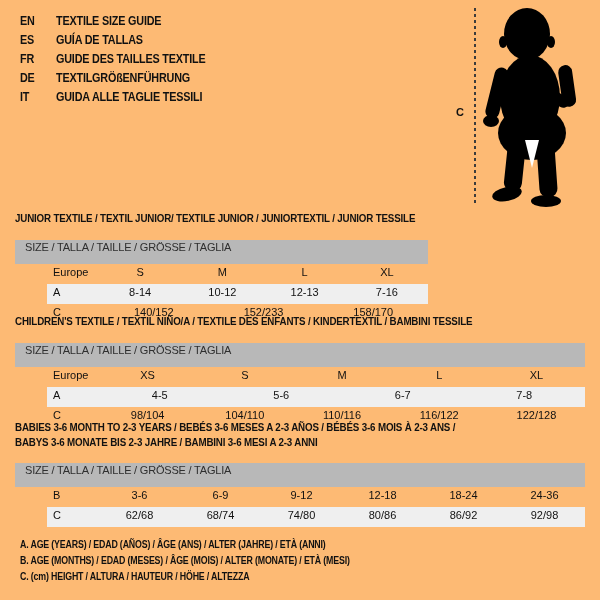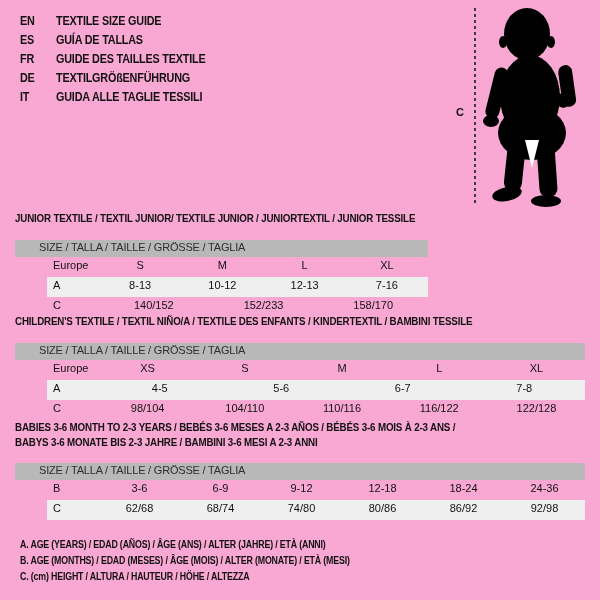--- a/index.html
+++ b/index.html
@@ -1,18 +1,18 @@
 <!DOCTYPE html>
 <html><head>
 <meta charset="utf-8">
 <style>
   * { margin:0; padding:0; box-sizing:border-box; }
   html,body { width:600px; height:600px; background:#ffffff;
     font-family:"Liberation Sans", sans-serif; color:#111; overflow:hidden; }
-  .canvas { position:relative; width:600px; height:600px; background:#f9a8d4; }
+  .canvas { position:relative; width:600px; height:600px; background:#fdba74; }
 
   
   .lang-block { position:absolute; left:20px; top:12px;
     transform:scaleX(0.9); transform-origin:left top; }
   .lang-row { display:flex; height:19px; line-height:19px;
     font-weight:bold; font-size:12px; letter-spacing:-0.2px; white-space:nowrap; }
   .lang-code { width:40px; }
 
   
   .dash-line { position:absolute; left:474px; top:8px; width:2px; height:198px;
@@ -21,22 +21,22 @@
     font-size:11px; }
   .silhouette { position:absolute; left:482px; top:5px; }
 
   
   .sec-title { position:absolute; left:15px; font-weight:bold; font-size:11.5px;
     letter-spacing:-0.2px; white-space:nowrap; line-height:15px;
     transform:scaleX(0.85); transform-origin:left top; }
 
   
   .size-table { position:absolute; left:15px; }
-  .t-header { background:#b8b8b8; height:17px; line-height:15px;
-    padding-left:24px; font-size:11px; color:#2e2e2e; letter-spacing:-0.2px;
+  .t-header { background:#b8b8b8; height:24px; line-height:15px;
+    padding-left:10px; font-size:11px; color:#2e2e2e; letter-spacing:-0.2px;
     white-space:nowrap; overflow:hidden; }
   .t-row { display:flex; height:20px; line-height:16px; font-size:11px;margin-left:32px; }
   .t-row.shaded { background:#efefef; }
   .t-label { width:52px; padding-left:6px; flex:none; }
   .t-cell { flex:1; text-align:center; }
 
   
   .footnotes { position:absolute; left:20px; top:536px;
     transform:scaleX(0.84); transform-origin:left top; }
   .footnote { font-weight:bold; font-size:10.5px; line-height:16px;
@@ -104,21 +104,21 @@
     <div class="t-header">SIZE / TALLA / TAILLE / GRÖSSE / TAGLIA</div>
     <div class="t-row">
       <span class="t-label">Europe</span>
       <span class="t-cell">S</span>
       <span class="t-cell">M</span>
       <span class="t-cell">L</span>
       <span class="t-cell">XL</span>
     </div>
     <div class="t-row shaded">
       <span class="t-label">A</span>
-      <span class="t-cell">8-13</span>
+      <span class="t-cell">8-14</span>
       <span class="t-cell">10-12</span>
       <span class="t-cell">12-13</span>
       <span class="t-cell">7-16</span>
     </div>
     <div class="t-row">
       <span class="t-label">C</span>
       <span class="t-cell">140/152</span>
       <span class="t-cell">152/233</span>
       <span class="t-cell">158/170</span>
     </div>

